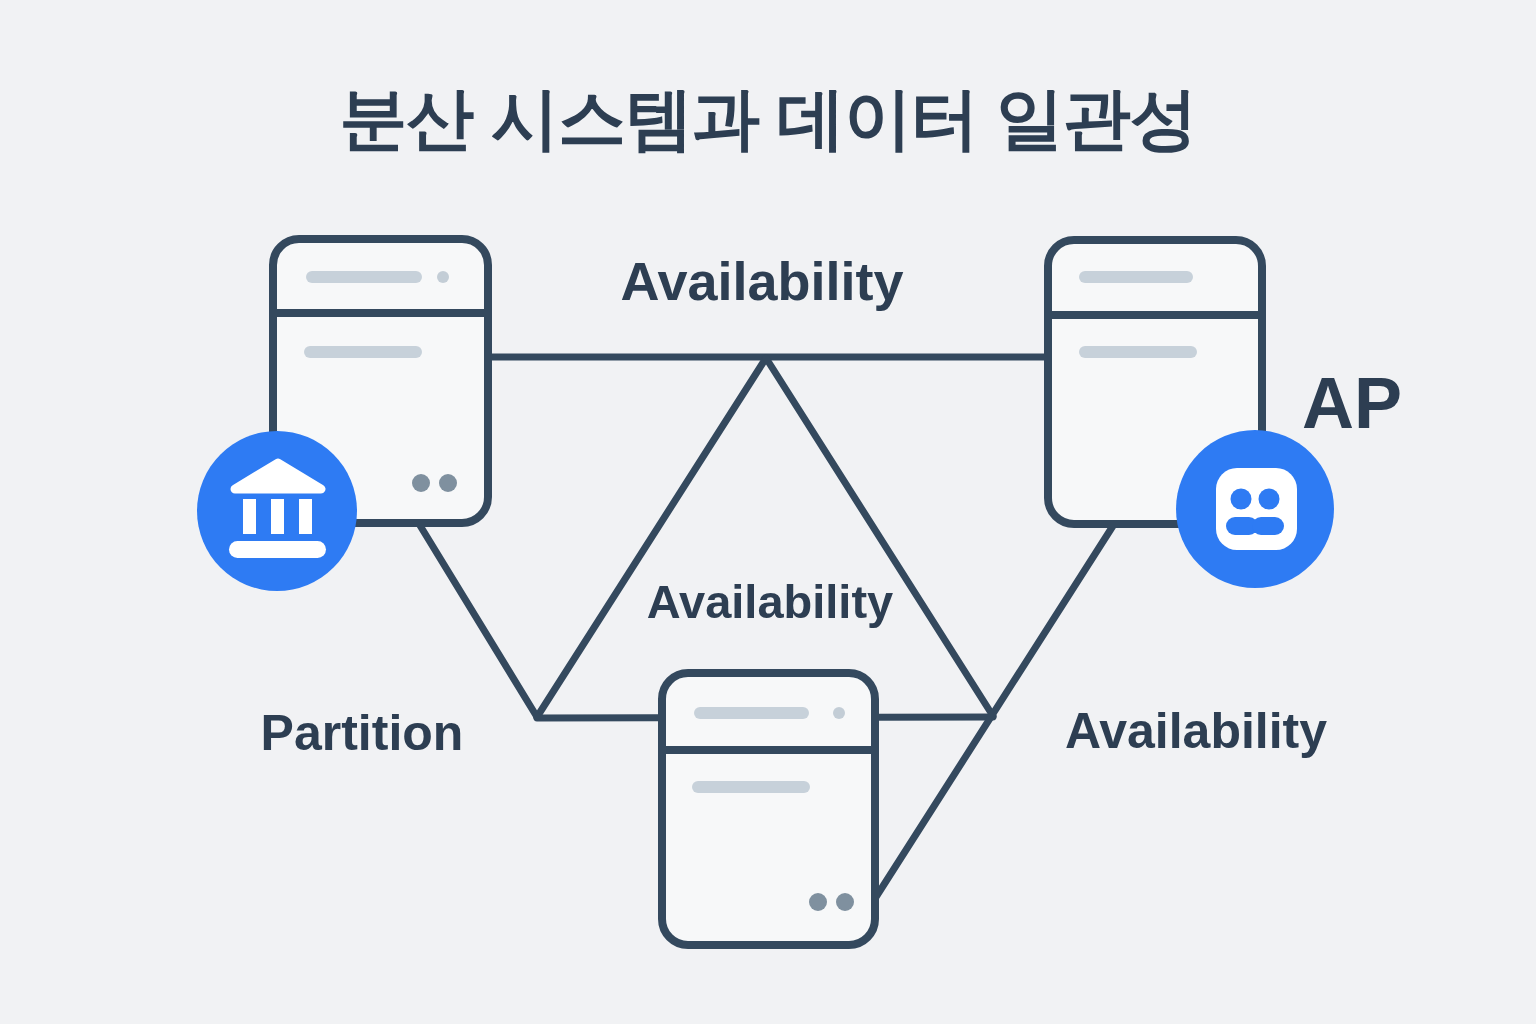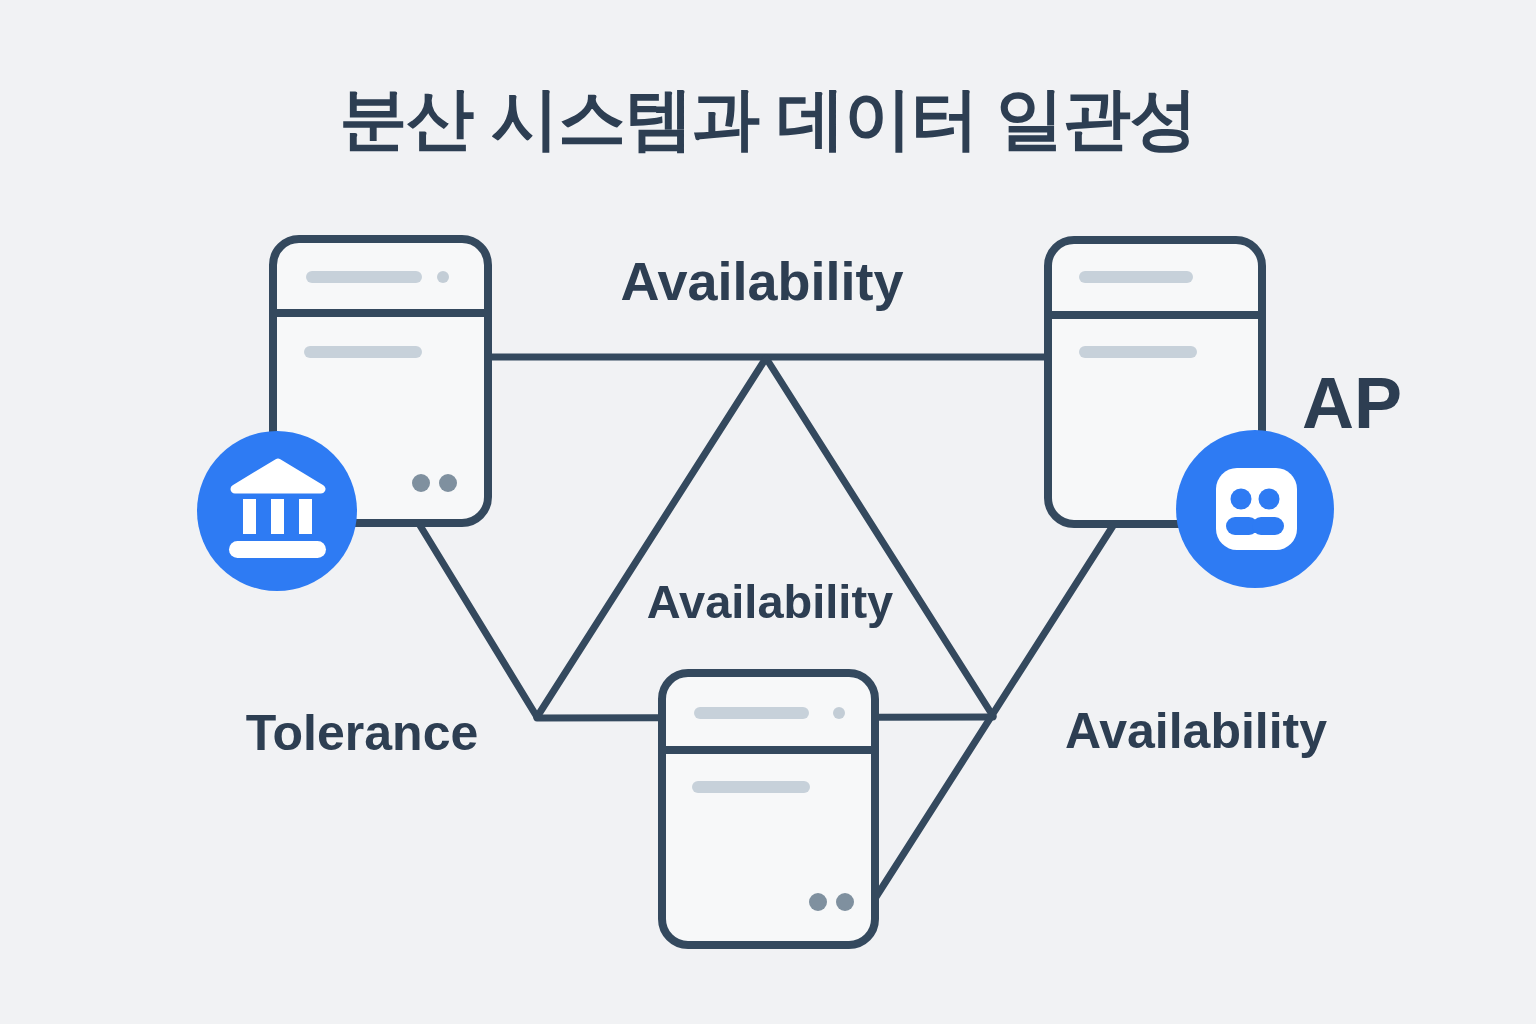--- a/index.html
+++ b/index.html
@@ -115,15 +115,15 @@
       <rect class="glyph-blue" x="1252" y="517" width="32" height="18" rx="9"></rect>
     </g>
   </svg>
 
   <div class="lbl title">분산 시스템과 데이터 일관성</div>
   <div class="lbl ap">AP</div>
   <div class="lbl consistency">Availability</div>
   <div class="lbl availability-center">Availability</div>
   <div class="lbl availability-right">Availability</div>
   <div class="lbl partition">
-    <div>Tolerance</div>
+    <div>Partition</div>
   </div>
 </div>
 
 </body></html>

